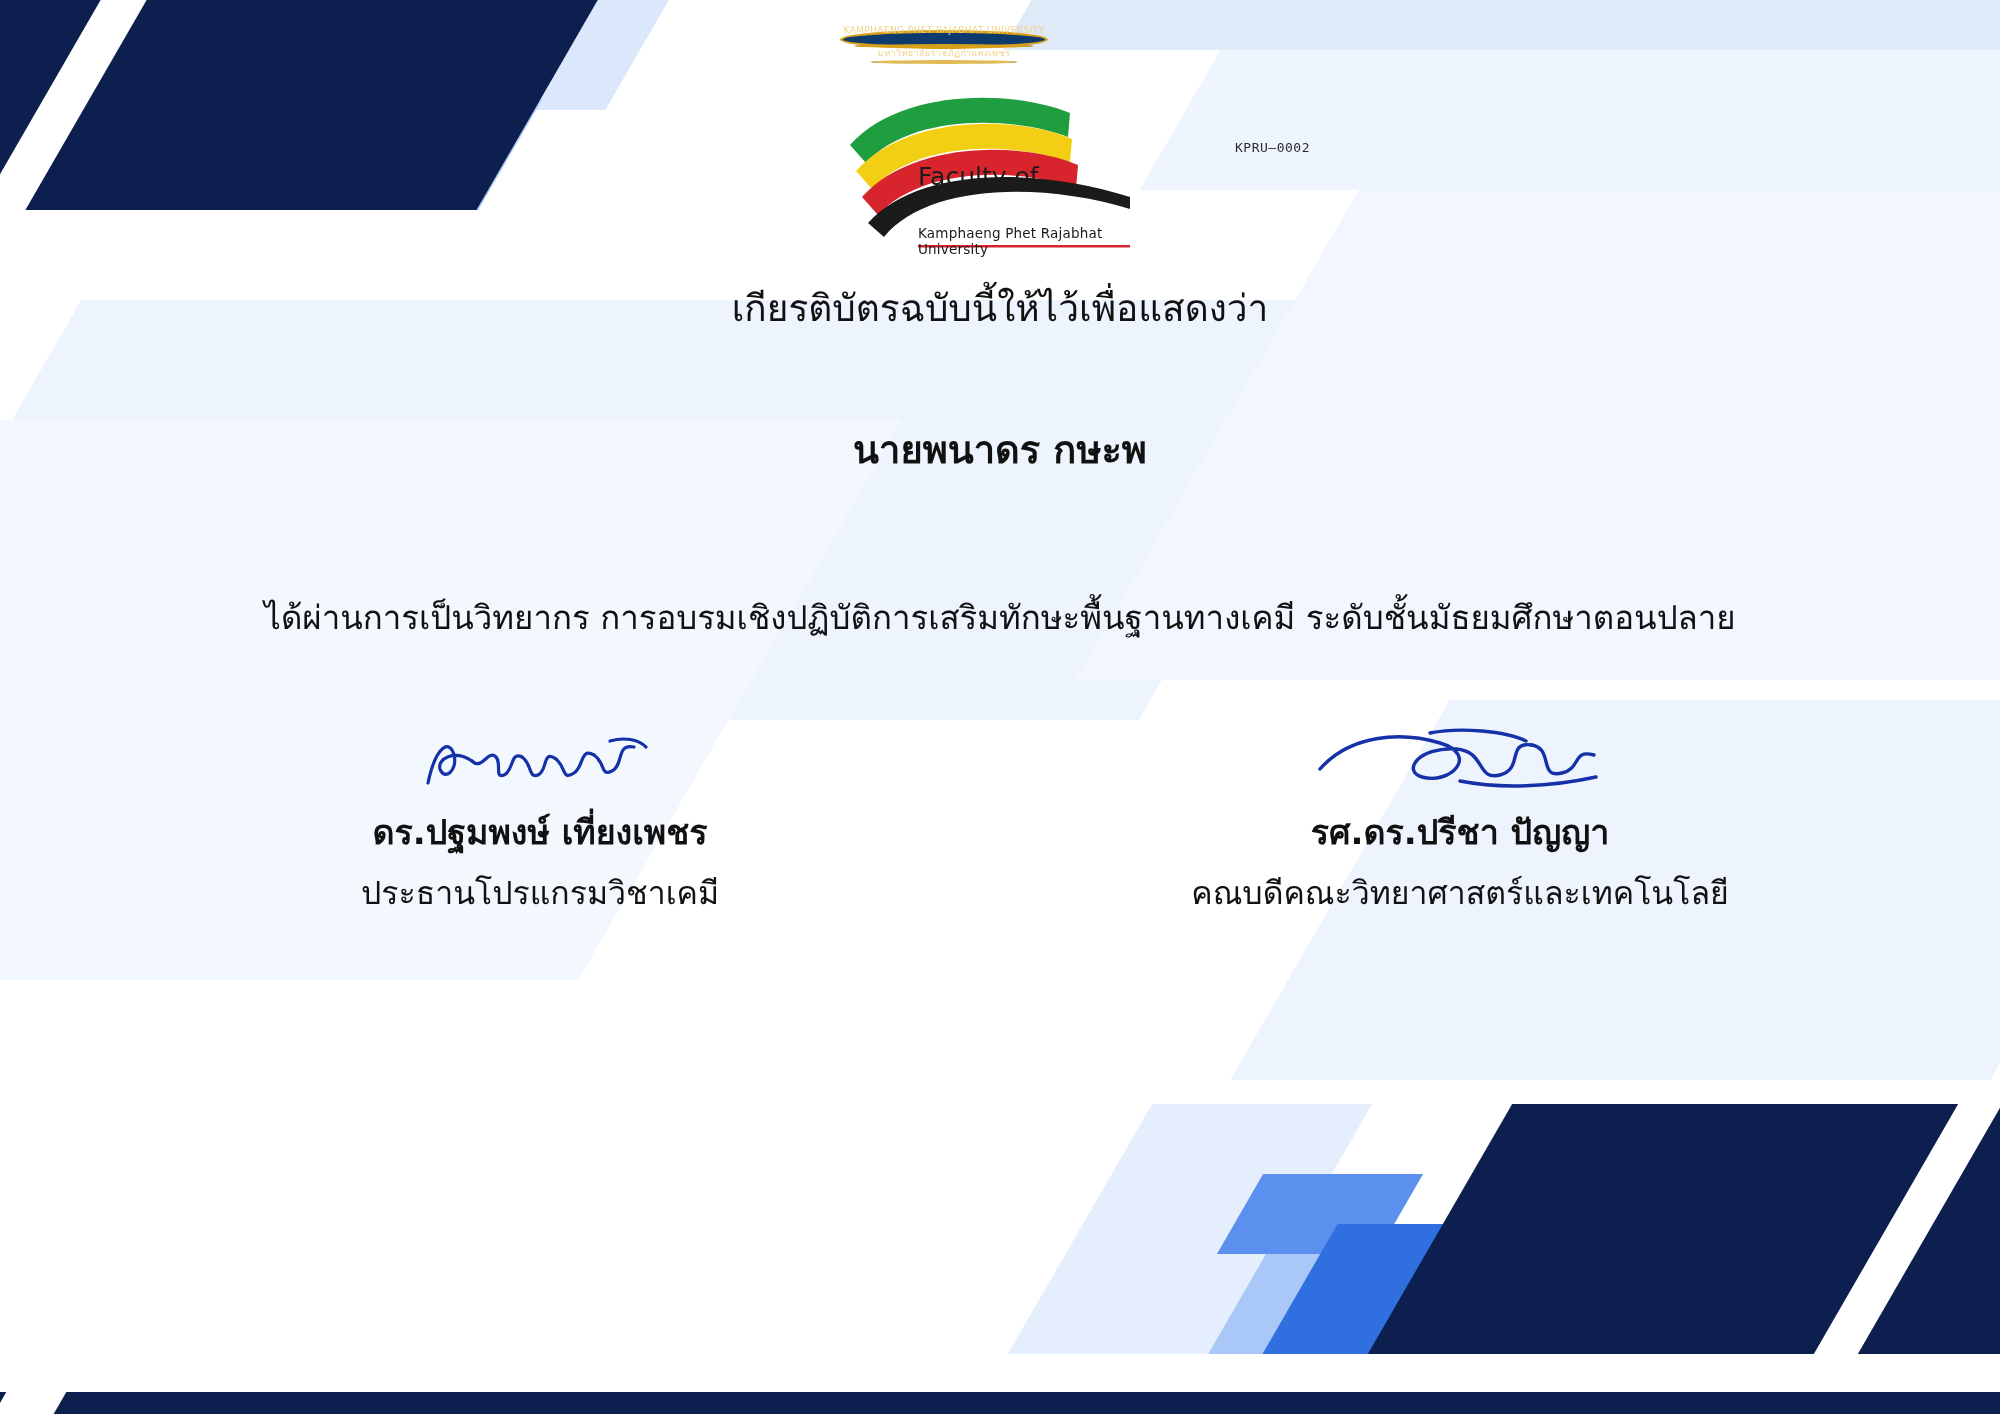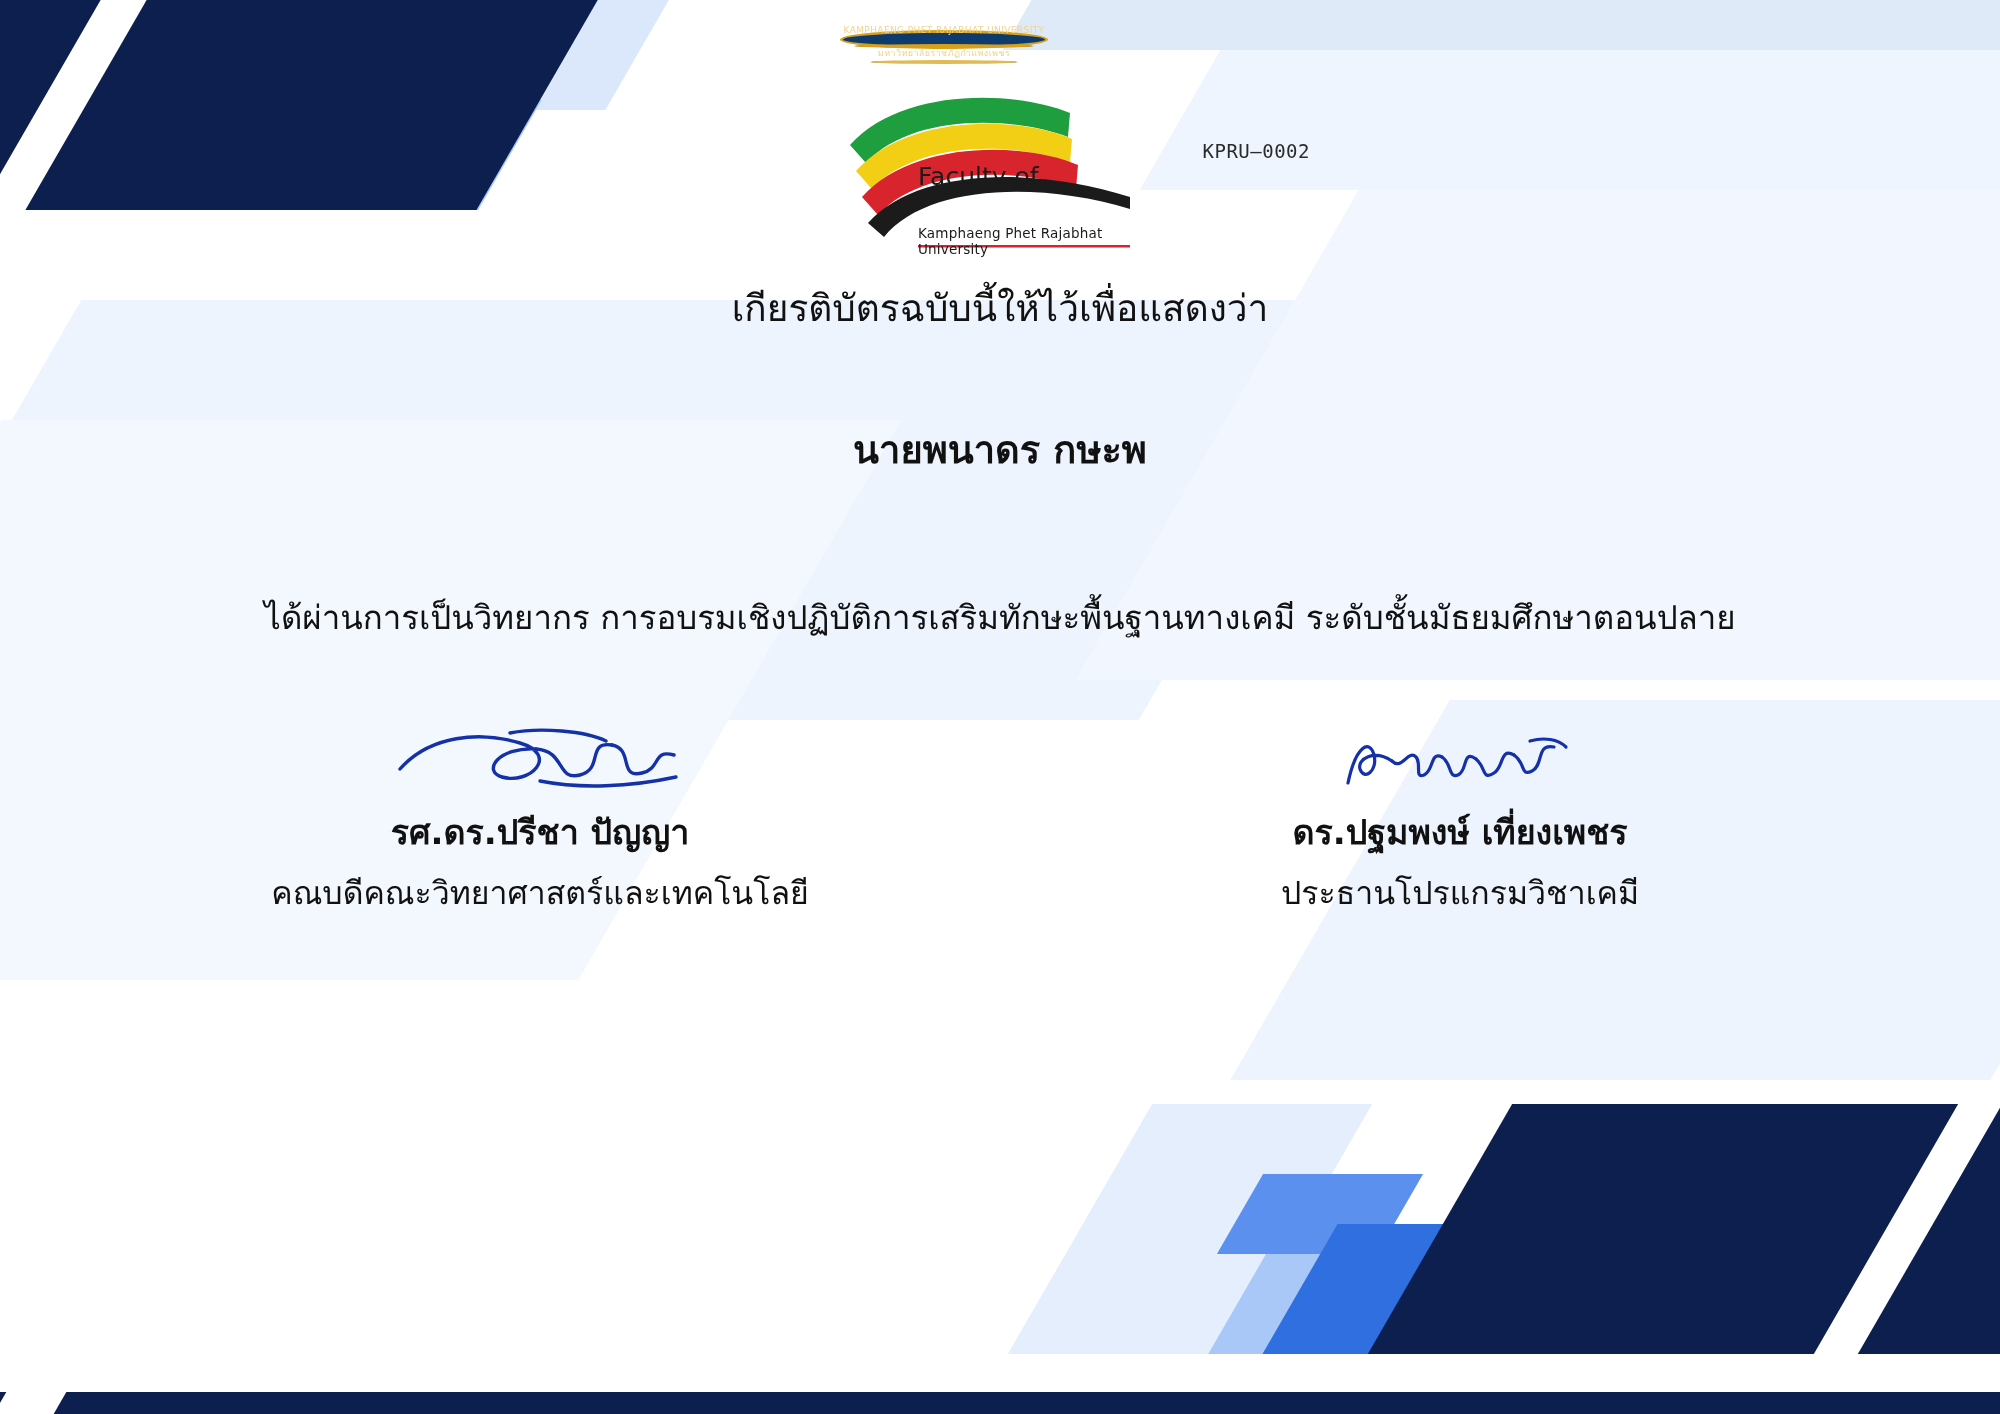--- a/index.html
+++ b/index.html
@@ -175,21 +175,21 @@
     inset: 0;
     display: flex;
     flex-direction: column;
     align-items: center;
   }
 
   .doc-code {
     position: absolute;
     right: 690px;
     top: 140px;
-    font-size: 19px;
+    font-size: 13px;
     letter-spacing: 0.5px;
     color: #2b2b2b;
     font-family: "DejaVu Sans Mono", monospace;
   }
 
   .logos {
     margin-top: 30px;
     display: flex;
     align-items: flex-start;
     justify-content: center;
@@ -411,46 +411,46 @@
     <div class="recipient">นายพนาดร   กษะพ</div>
 
     <div class="body-text">
       <div>ได้ผ่านการเป็นวิทยากร การอบรมเชิงปฏิบัติการเสริมทักษะพื้นฐานทางเคมี ระดับชั้นมัธยมศึกษาตอนปลาย</div>
     </div>
 
     <div class="signatures">
 
       <div class="sig-block">
         <div class="sig-mark">
-          <svg width="300" height="76" viewBox="0 0 300 76">
-            <g fill="none" stroke="#1431a8" stroke-width="3.4" stroke-linecap="round">
-              <path d="M10 44 C 40 10, 90 6, 130 18 C 170 30, 140 60, 112 52 C 92 46, 108 22, 146 24"></path>
-              <path d="M146 24 C 176 26, 166 56, 190 50 C 214 44, 196 16, 222 20"></path>
-              <path d="M222 20 C 244 24, 228 54, 252 48 C 272 43, 262 24, 284 30"></path>
-              <path d="M120 8 C 150 2, 196 6, 216 16"></path>
-              <path d="M150 56 C 190 64, 240 62, 286 52"></path>
-            </g>
-          </svg>
-        </div>
-        <div class="sig-name">รศ.ดร.ปรีชา ปัญญา</div>
-        <div class="sig-role">คณบดีคณะวิทยาศาสตร์และเทคโนโลยี</div>
-      </div>
-
-      <div class="sig-block">
-        <div class="sig-mark">
           <svg width="260" height="76" viewBox="0 0 260 76">
             <g fill="none" stroke="#1431a8" stroke-width="3.2" stroke-linecap="round">
               <path d="M18 58 C 26 20, 40 14, 44 30 C 48 46, 34 56, 30 44 C 27 34, 44 24, 62 36"></path>
               <path d="M62 36 C 72 46, 78 24, 86 32 C 92 38, 84 54, 94 50 C 104 46, 100 26, 112 32"></path>
               <path d="M112 32 C 122 38, 118 54, 128 50 C 138 46, 132 24, 146 34"></path>
               <path d="M146 34 C 156 42, 152 56, 164 48 C 174 42, 170 22, 184 30"></path>
               <path d="M184 30 C 196 38, 190 52, 202 46 C 214 40, 206 18, 224 22"></path>
               <path d="M200 16 C 214 12, 228 14, 236 22"></path>
             </g>
           </svg>
         </div>
         <div class="sig-name">ดร.ปฐมพงษ์ เที่ยงเพชร</div>
         <div class="sig-role">ประธานโปรแกรมวิชาเคมี</div>
       </div>
 
+      <div class="sig-block">
+        <div class="sig-mark">
+          <svg width="300" height="76" viewBox="0 0 300 76">
+            <g fill="none" stroke="#1431a8" stroke-width="3.4" stroke-linecap="round">
+              <path d="M10 44 C 40 10, 90 6, 130 18 C 170 30, 140 60, 112 52 C 92 46, 108 22, 146 24"></path>
+              <path d="M146 24 C 176 26, 166 56, 190 50 C 214 44, 196 16, 222 20"></path>
+              <path d="M222 20 C 244 24, 228 54, 252 48 C 272 43, 262 24, 284 30"></path>
+              <path d="M120 8 C 150 2, 196 6, 216 16"></path>
+              <path d="M150 56 C 190 64, 240 62, 286 52"></path>
+            </g>
+          </svg>
+        </div>
+        <div class="sig-name">รศ.ดร.ปรีชา ปัญญา</div>
+        <div class="sig-role">คณบดีคณะวิทยาศาสตร์และเทคโนโลยี</div>
+      </div>
+
     </div>
   </div>
 </div>
 
 </body></html>

